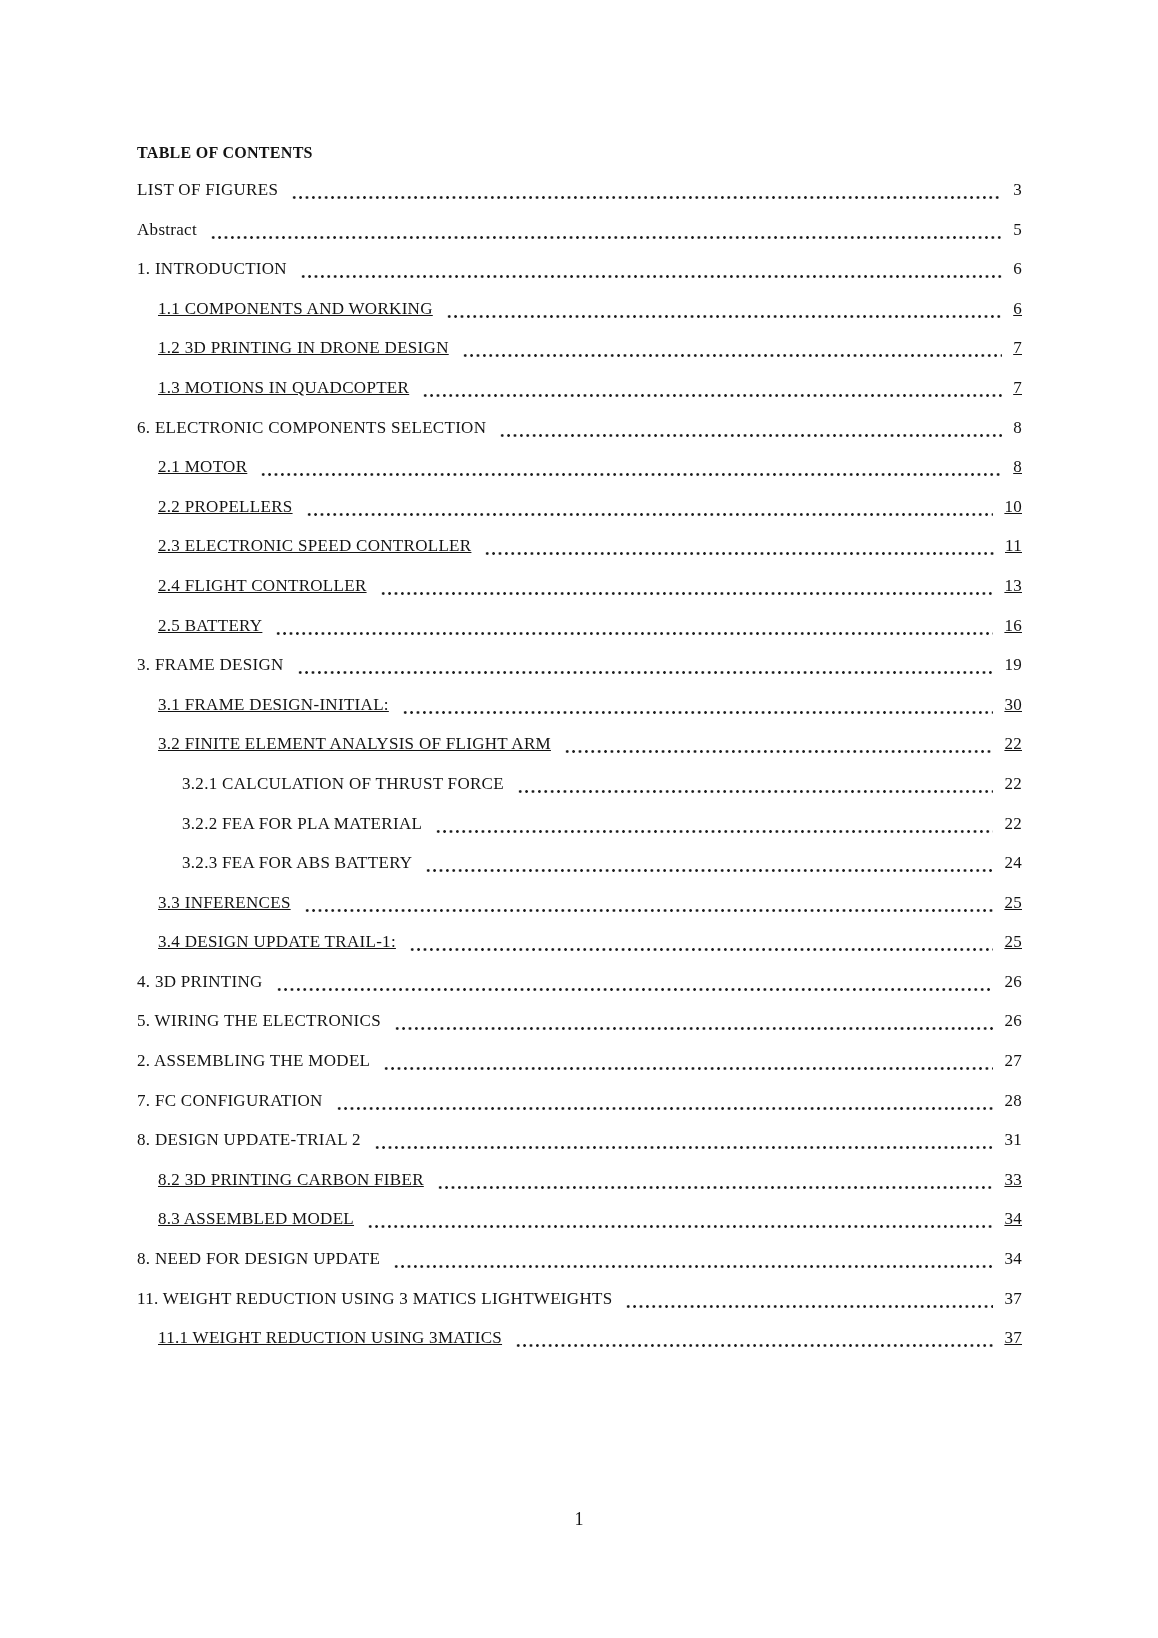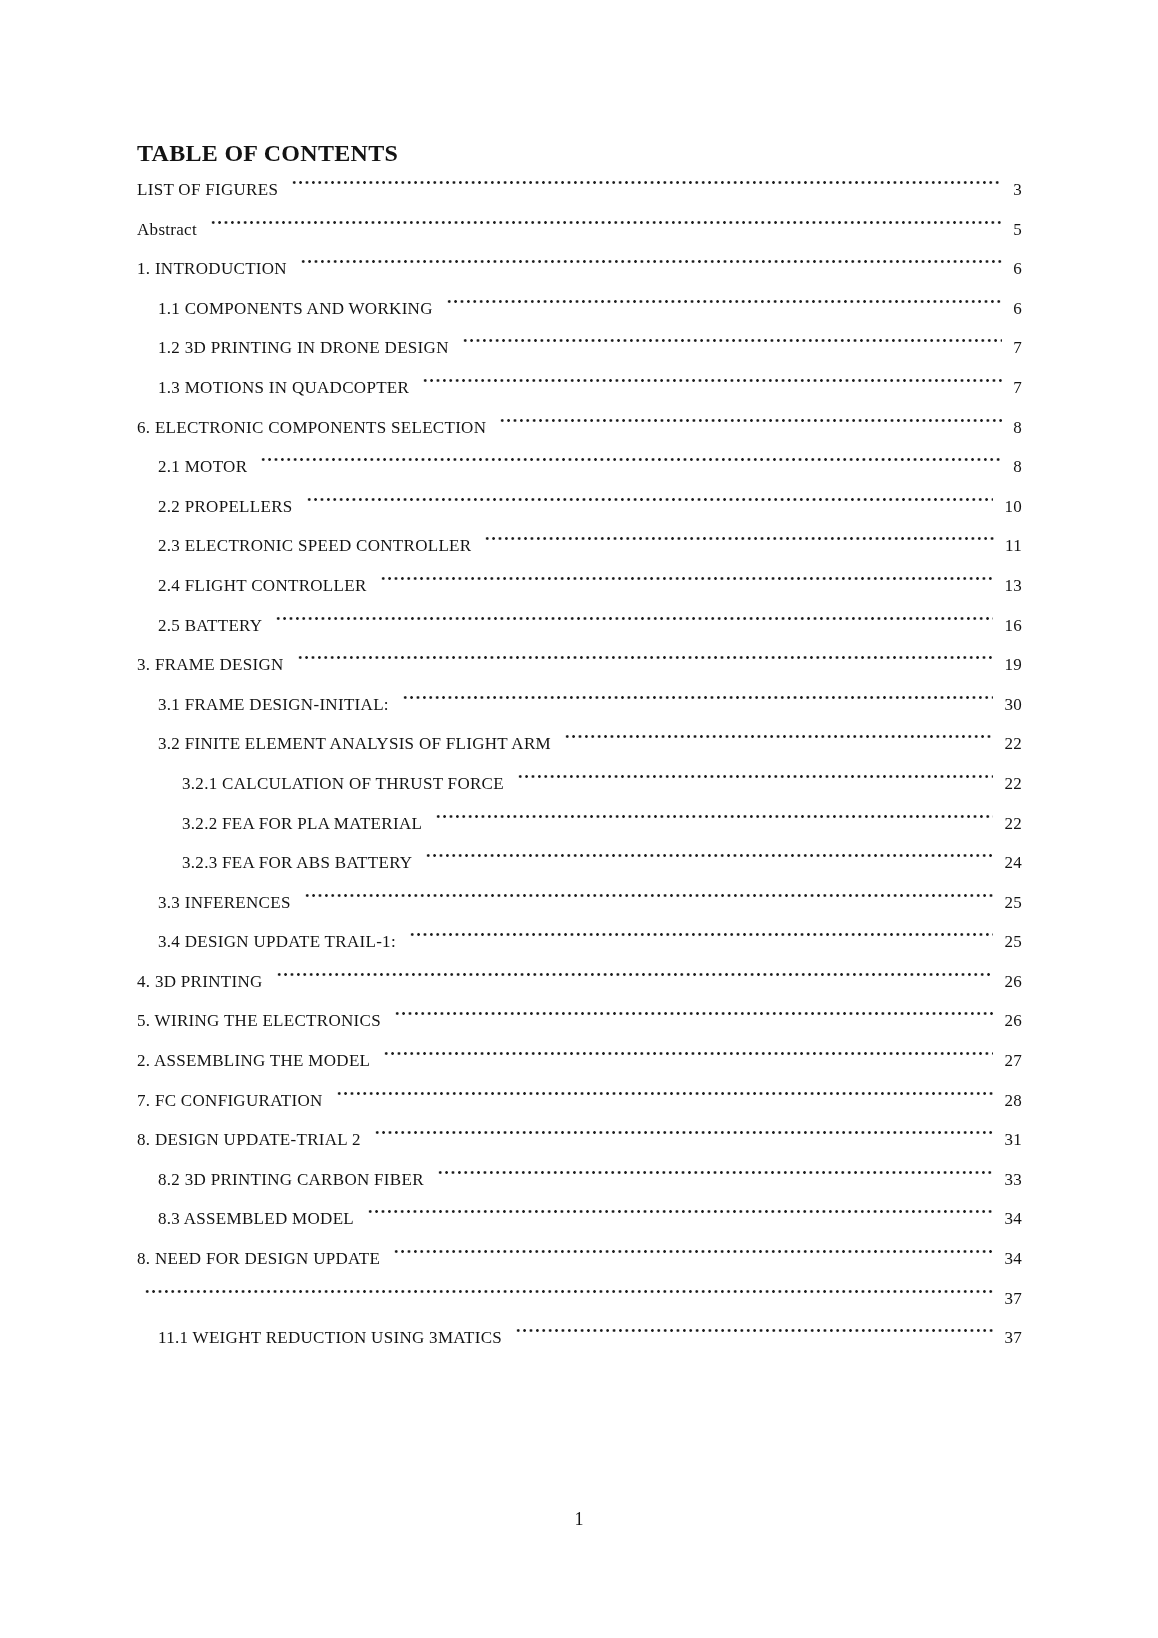--- a/index.html
+++ b/index.html
@@ -16,43 +16,43 @@
     font-family: "Liberation Serif", serif;
     color: #131313;
   }
   .content {
     position: absolute;
     left: 137px;
     top: 139px;
     width: 885px;
   }
   .doc-title {
-    font-size: 24px;
+    font-size: 16px;
     font-weight: bold;
     letter-spacing: 0.3px;
     line-height: 28px;
     margin: 0 0 13px 0;
   }
   .toc-list {
     margin: 0;
     padding: 0;
     list-style: none;
   }
   .toc-entry {
     display: flex;
-    align-items: flex-start;
+    align-items: flex-end;
     font-size: 17px;
     line-height: 20px;
     letter-spacing: 0.3px;
     margin-bottom: 19.6px;
     cursor: pointer;
     gap: 6px;
   }
   .toc-entry.level-0 { padding-left: 0; }
-  .toc-entry.level-1 { padding-left: 21px; }
+  .toc-entry.level-1 { padding-left: 21px; text-decoration: underline; }
   .toc-entry.level-2 { padding-left: 45px; }
   .toc-label {
     white-space: nowrap;
     flex: 0 0 auto;
   }
   .toc-dots {
     flex: 1 1 auto;
     min-width: 14px;
     height: 5px;
     margin-left: 7px;
@@ -248,20 +248,21 @@
   </li>
 
   <li class="toc-entry level-0">
     <span class="toc-label">8. NEED FOR DESIGN UPDATE</span>
     <span class="toc-dots"></span>
     <span class="toc-page">34</span>
   </li>
 
 
   <li class="toc-entry level-0">
+    <span class="toc-label">11. WEIGHT REDUCTION USING 3 MATICS LIGHTWEIGHTS</span>
     <span class="toc-dots"></span>
     <span class="toc-page">37</span>
   </li>
 
   <li class="toc-entry level-1">
     <span class="toc-label">11.1 WEIGHT REDUCTION USING 3MATICS</span>
     <span class="toc-dots"></span>
     <span class="toc-page">37</span>
   </li>
 </ul>

